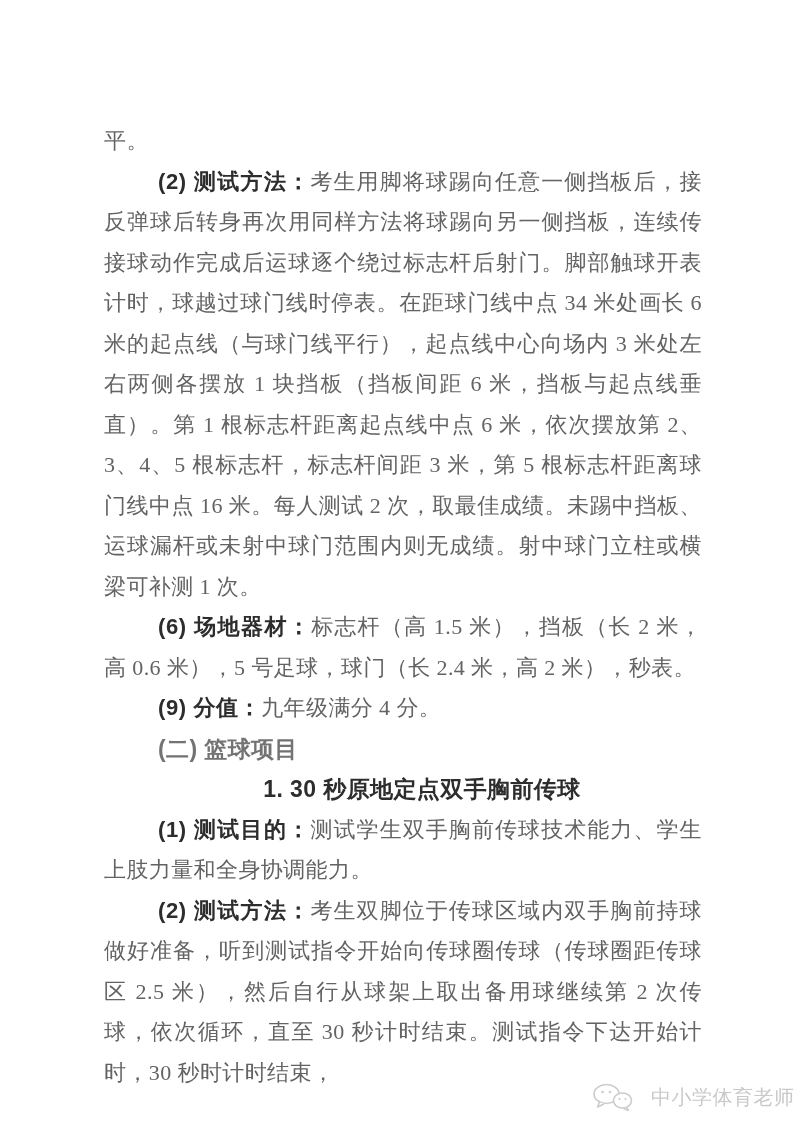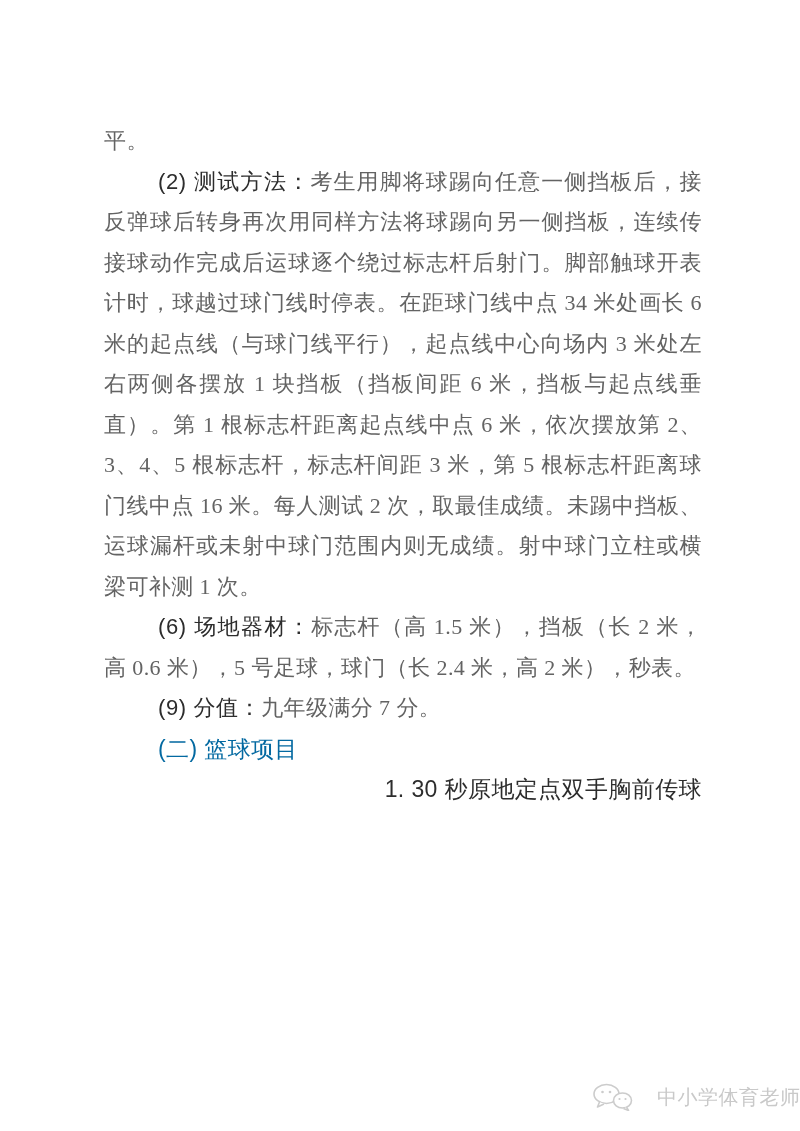--- a/index.html
+++ b/index.html
@@ -28,47 +28,47 @@
     color: #636363;
     text-align: justify;
     font-family: "Liberation Serif", serif;
     letter-spacing: 0.4px;
   }
   p.indent {
     text-indent: 54px;
   }
   .para-label {
     font-family: "Liberation Sans", sans-serif;
-    font-weight: 400;
+    font-weight: 700;
     color: #2d2d2d;
     letter-spacing: 0.6px;
   }
   p.heading-section {
     font-family: "Liberation Sans", sans-serif;
-    font-weight: 400;
-    color: #0369a1;
+    font-weight: 700;
+    color: #737373;
     text-align: left;
     text-indent: 54px;
     font-size: 23px;
   }
   p.heading-item {
     font-family: "Liberation Sans", sans-serif;
-    font-weight: 400;
+    font-weight: 700;
     color: #2d2d2d;
-    text-align: right;
+    text-align: center;
     text-indent: 38px;
     font-size: 23px;
   }
   .watermark {
     position: absolute;
     left: 592px;
     top: 1083px;
     display: flex;
     align-items: center;
-    gap: 23px;
+    gap: 17px;
   }
   .watermark-text {
     font-family: "Liberation Sans", sans-serif;
     font-size: 20px;
     color: #c9c9c9;
     letter-spacing: 0.5px;
     white-space: nowrap;
     text-shadow: 0 1px 0 #ffffff;
   }
   .wechat-icon {
@@ -81,27 +81,29 @@
 <body>
 
 <div class="doc-content">
 
   <p><span>平。</span></p>
 
   <p class="indent"><span class="para-label">(2) 测试方法：</span><span>考生用脚将球踢向任意一侧挡板后，接反弹球后转身再次用同样方法将球踢向另一侧挡板，连续传接球动作完成后运球逐个绕过标志杆后射门。脚部触球开表计时，球越过球门线时停表。在距球门线中点 34 米处画长 6 米的起点线（与球门线平行），起点线中心向场内 3 米处左右两侧各摆放 1 块挡板（挡板间距 6 米，挡板与起点线垂直）。第 1 根标志杆距离起点线中点 6 米，依次摆放第 2、3、4、5 根标志杆，标志杆间距 3 米，第 5 根标志杆距离球门线中点 16 米。每人测试 2 次，取最佳成绩。未踢中挡板、运球漏杆或未射中球门范围内则无成绩。射中球门立柱或横梁可补测 1 次。</span></p>
 
   <p class="indent"><span class="para-label">(6) 场地器材：</span><span>标志杆（高 1.5 米），挡板（长 2 米，高 0.6 米），5 号足球，球门（长 2.4 米，高 2 米），秒表。</span></p>
 
-  <p class="indent"><span class="para-label">(9) 分值：</span><span>九年级满分 7 分。</span></p>
+  <p class="indent"><span class="para-label">(9) 分值：</span><span>九年级满分 4 分。</span></p>
 
   <p class="heading-section">(二) 篮球项目</p>
 
   <p class="heading-item">1. 30 秒原地定点双手胸前传球</p>
 
+  <p class="indent"><span class="para-label">(1) 测试目的：</span><span>测试学生双手胸前传球技术能力、学生上肢力量和全身协调能力。</span></p>
 
+  <p class="indent"><span class="para-label">(2) 测试方法：</span><span>考生双脚位于传球区域内双手胸前持球做好准备，听到测试指令开始向传球圈传球（传球圈距传球区 2.5 米），然后自行从球架上取出备用球继续第 2 次传球，依次循环，直至 30 秒计时结束。测试指令下达开始计时，30 秒时计时结束，</span></p>
 
 </div>
 
 <div class="watermark">
   <span class="wechat-icon">
     <svg width="42" height="28" viewBox="0 0 42 28" xmlns="http://www.w3.org/2000/svg">
 
       <ellipse cx="14.5" cy="11" rx="12.5" ry="9.5" fill="#ffffff" stroke="#cccccc" stroke-width="1.6"></ellipse>
       <path d="M7.5 19 L5.5 24 L12 21" fill="#ffffff" stroke="#cccccc" stroke-width="1.6" stroke-linejoin="round"></path>
       <circle cx="10.5" cy="9" r="1.3" fill="#cccccc"></circle>

